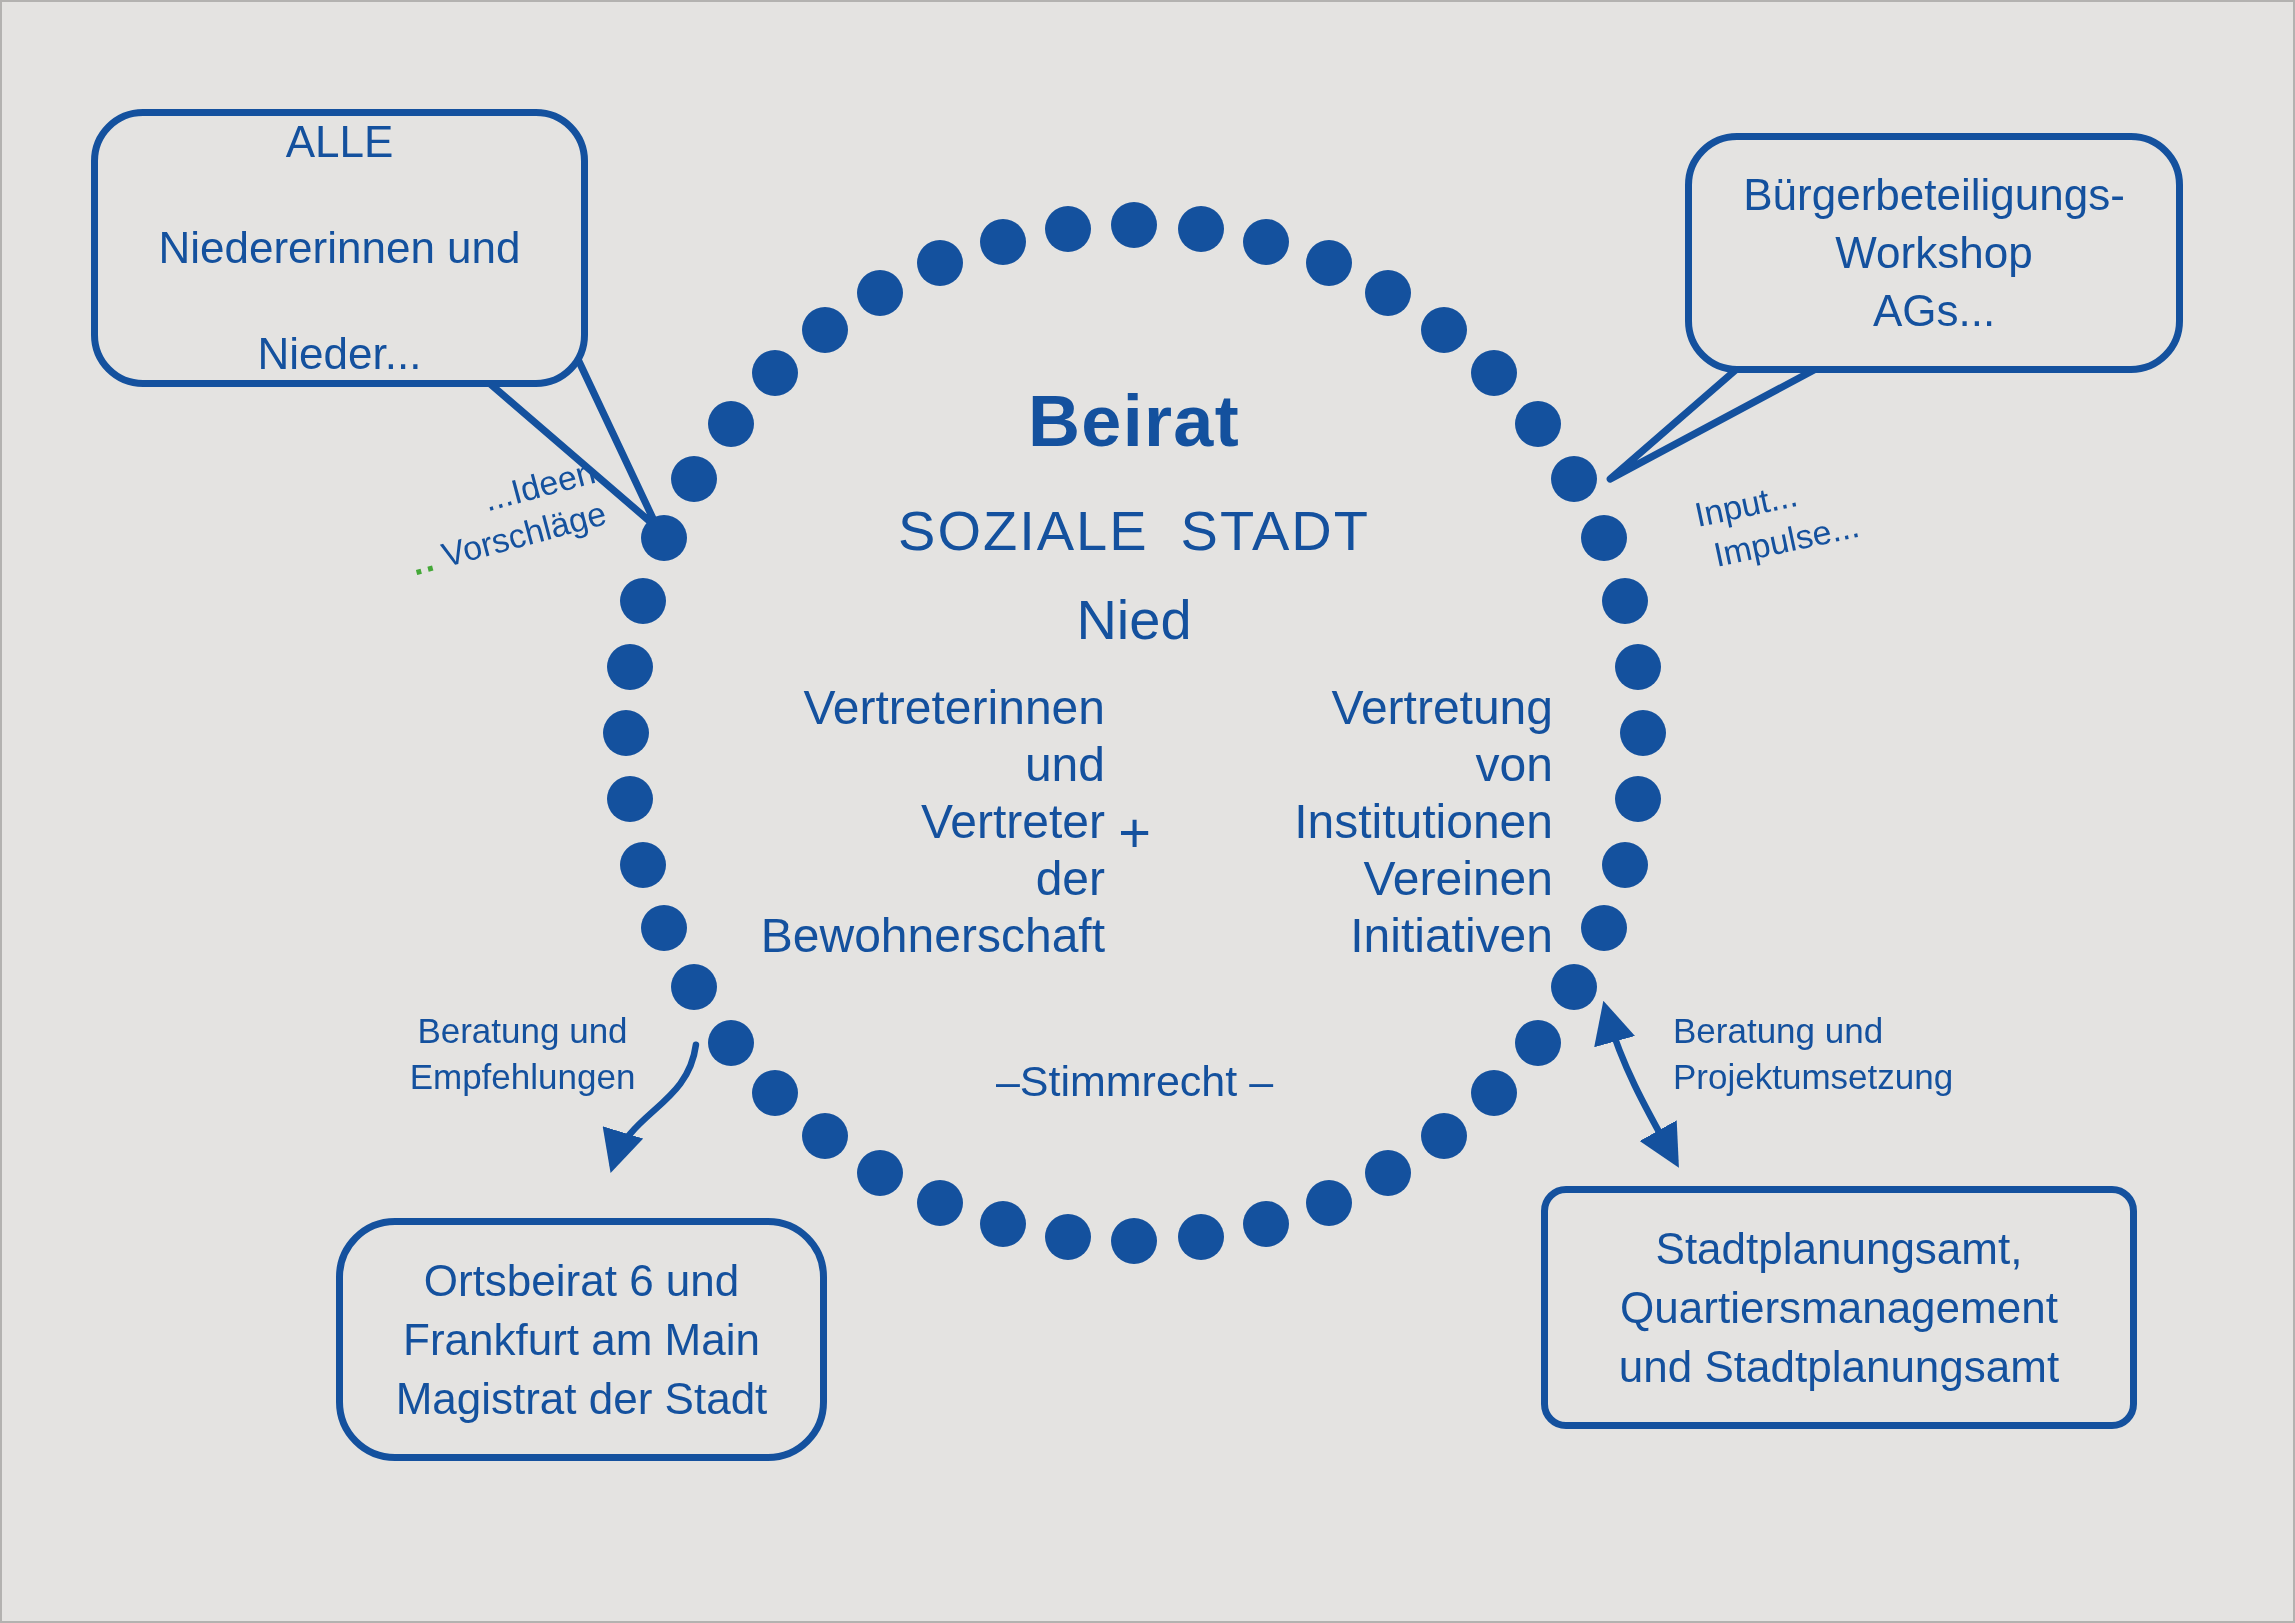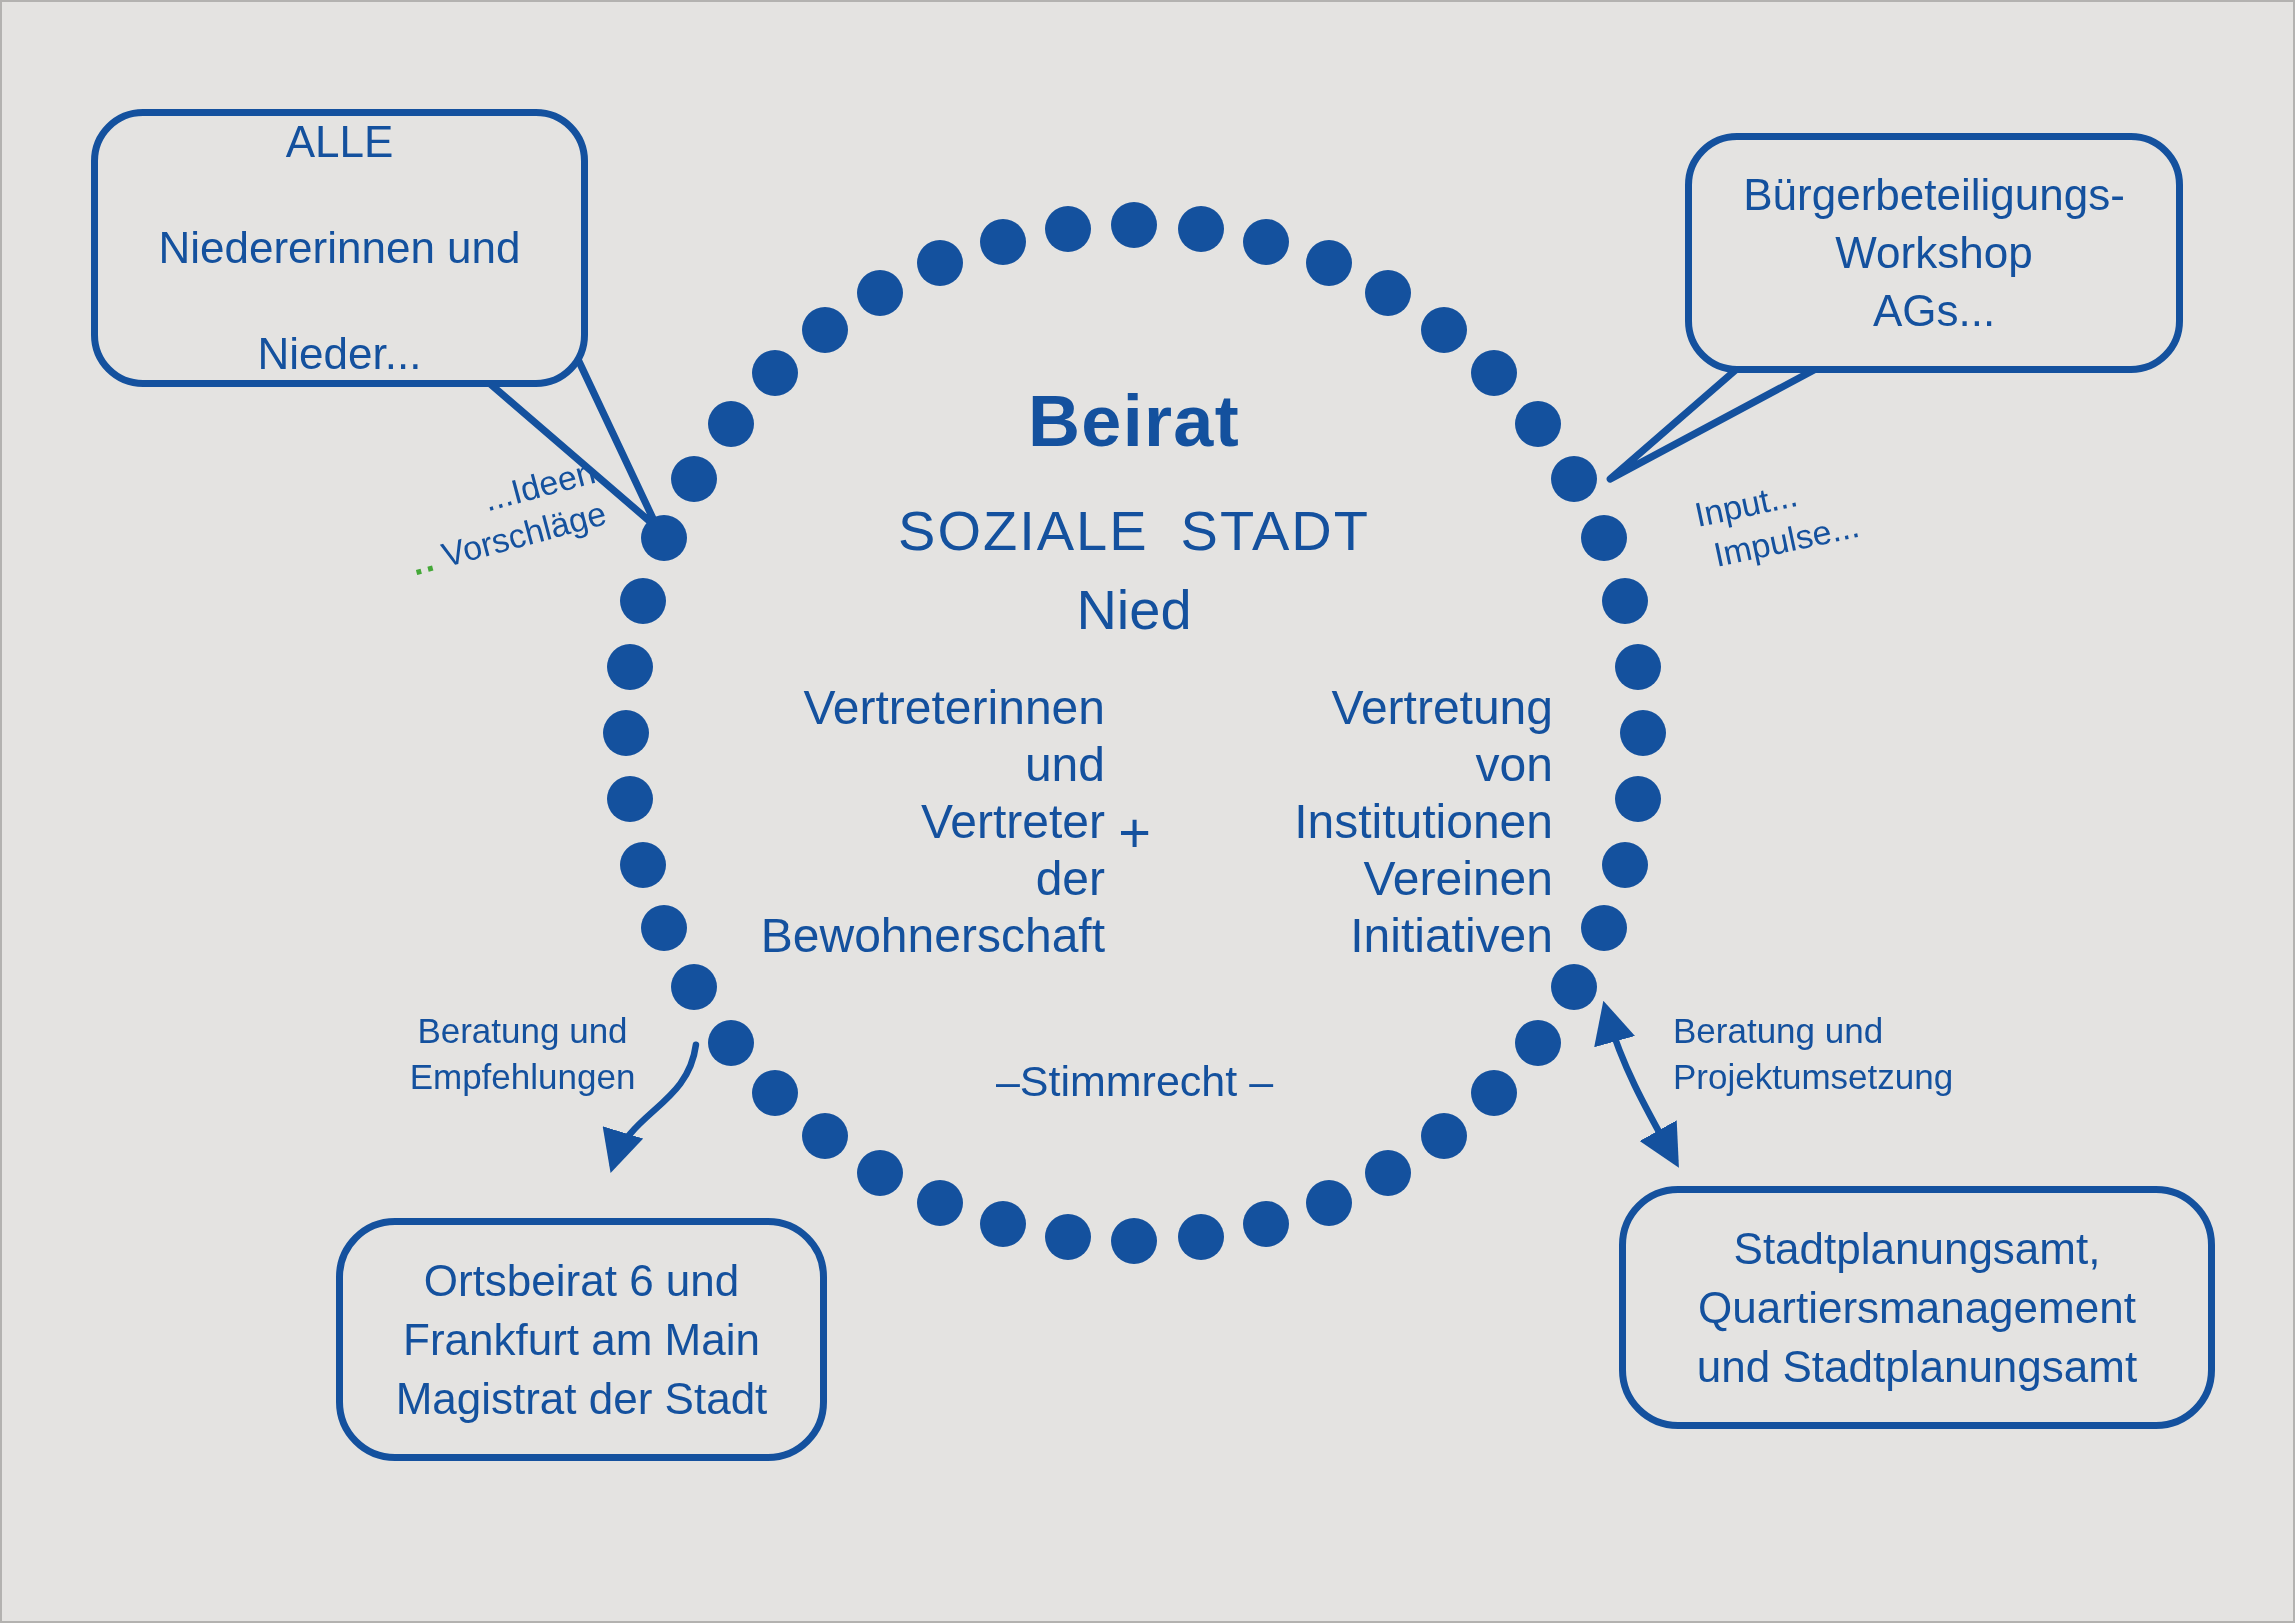--- a/index.html
+++ b/index.html
@@ -26,26 +26,26 @@
   }
   .bubble-tl{left:89px;top:107px;width:483px;height:264px;gap:48px;}
   .bubble-tr{left:1683px;top:131px;width:484px;height:226px;}
 
   .infobox{
     position:absolute;border:7.9px solid var(--accent);border-radius:59px;
     background:var(--bg);display:flex;flex-direction:column;align-items:center;justify-content:center;
     font-size:44px;line-height:59px;text-align:center;z-index:3;
   }
   .box-bl{left:334px;top:1216px;width:477px;height:229px;}
-  .box-br{left:1617px;top:1184px;width:582px;height:229px;}
+  .box-br{left:1539px;top:1184px;width:582px;height:229px;border-radius:25px;}
 
   .center-head{position:absolute;left:674px;top:370px;width:916px;text-align:center;z-index:2;}
   .center-title{font-size:72px;font-weight:bold;line-height:98px;letter-spacing:1.3px;}
   .center-subtitle{font-size:56px;line-height:69px;margin-top:26px;letter-spacing:2px;word-spacing:14.4px;}
-  .center-subtitle2{font-size:56px;line-height:69px;margin-top:10px;}
+  .center-subtitle2{font-size:56px;line-height:69px;margin-top:20px;}
 
   .col{position:absolute;top:677px;width:393px;text-align:right;font-size:48px;line-height:57px;z-index:2;}
   .col-left{left:710px;}
   .col-right{left:1158px;}
   .plus{position:absolute;left:1093px;top:793px;width:79px;text-align:center;font-size:56px;line-height:76px;z-index:2;}
 
   .stimmrecht{position:absolute;left:923px;top:1052px;width:419px;text-align:center;font-size:43px;line-height:55px;z-index:2;}
 
   .note{position:absolute;font-size:35px;line-height:46px;z-index:2;}
   .note-bl{left:393px;top:1006px;width:255px;text-align:center;}

